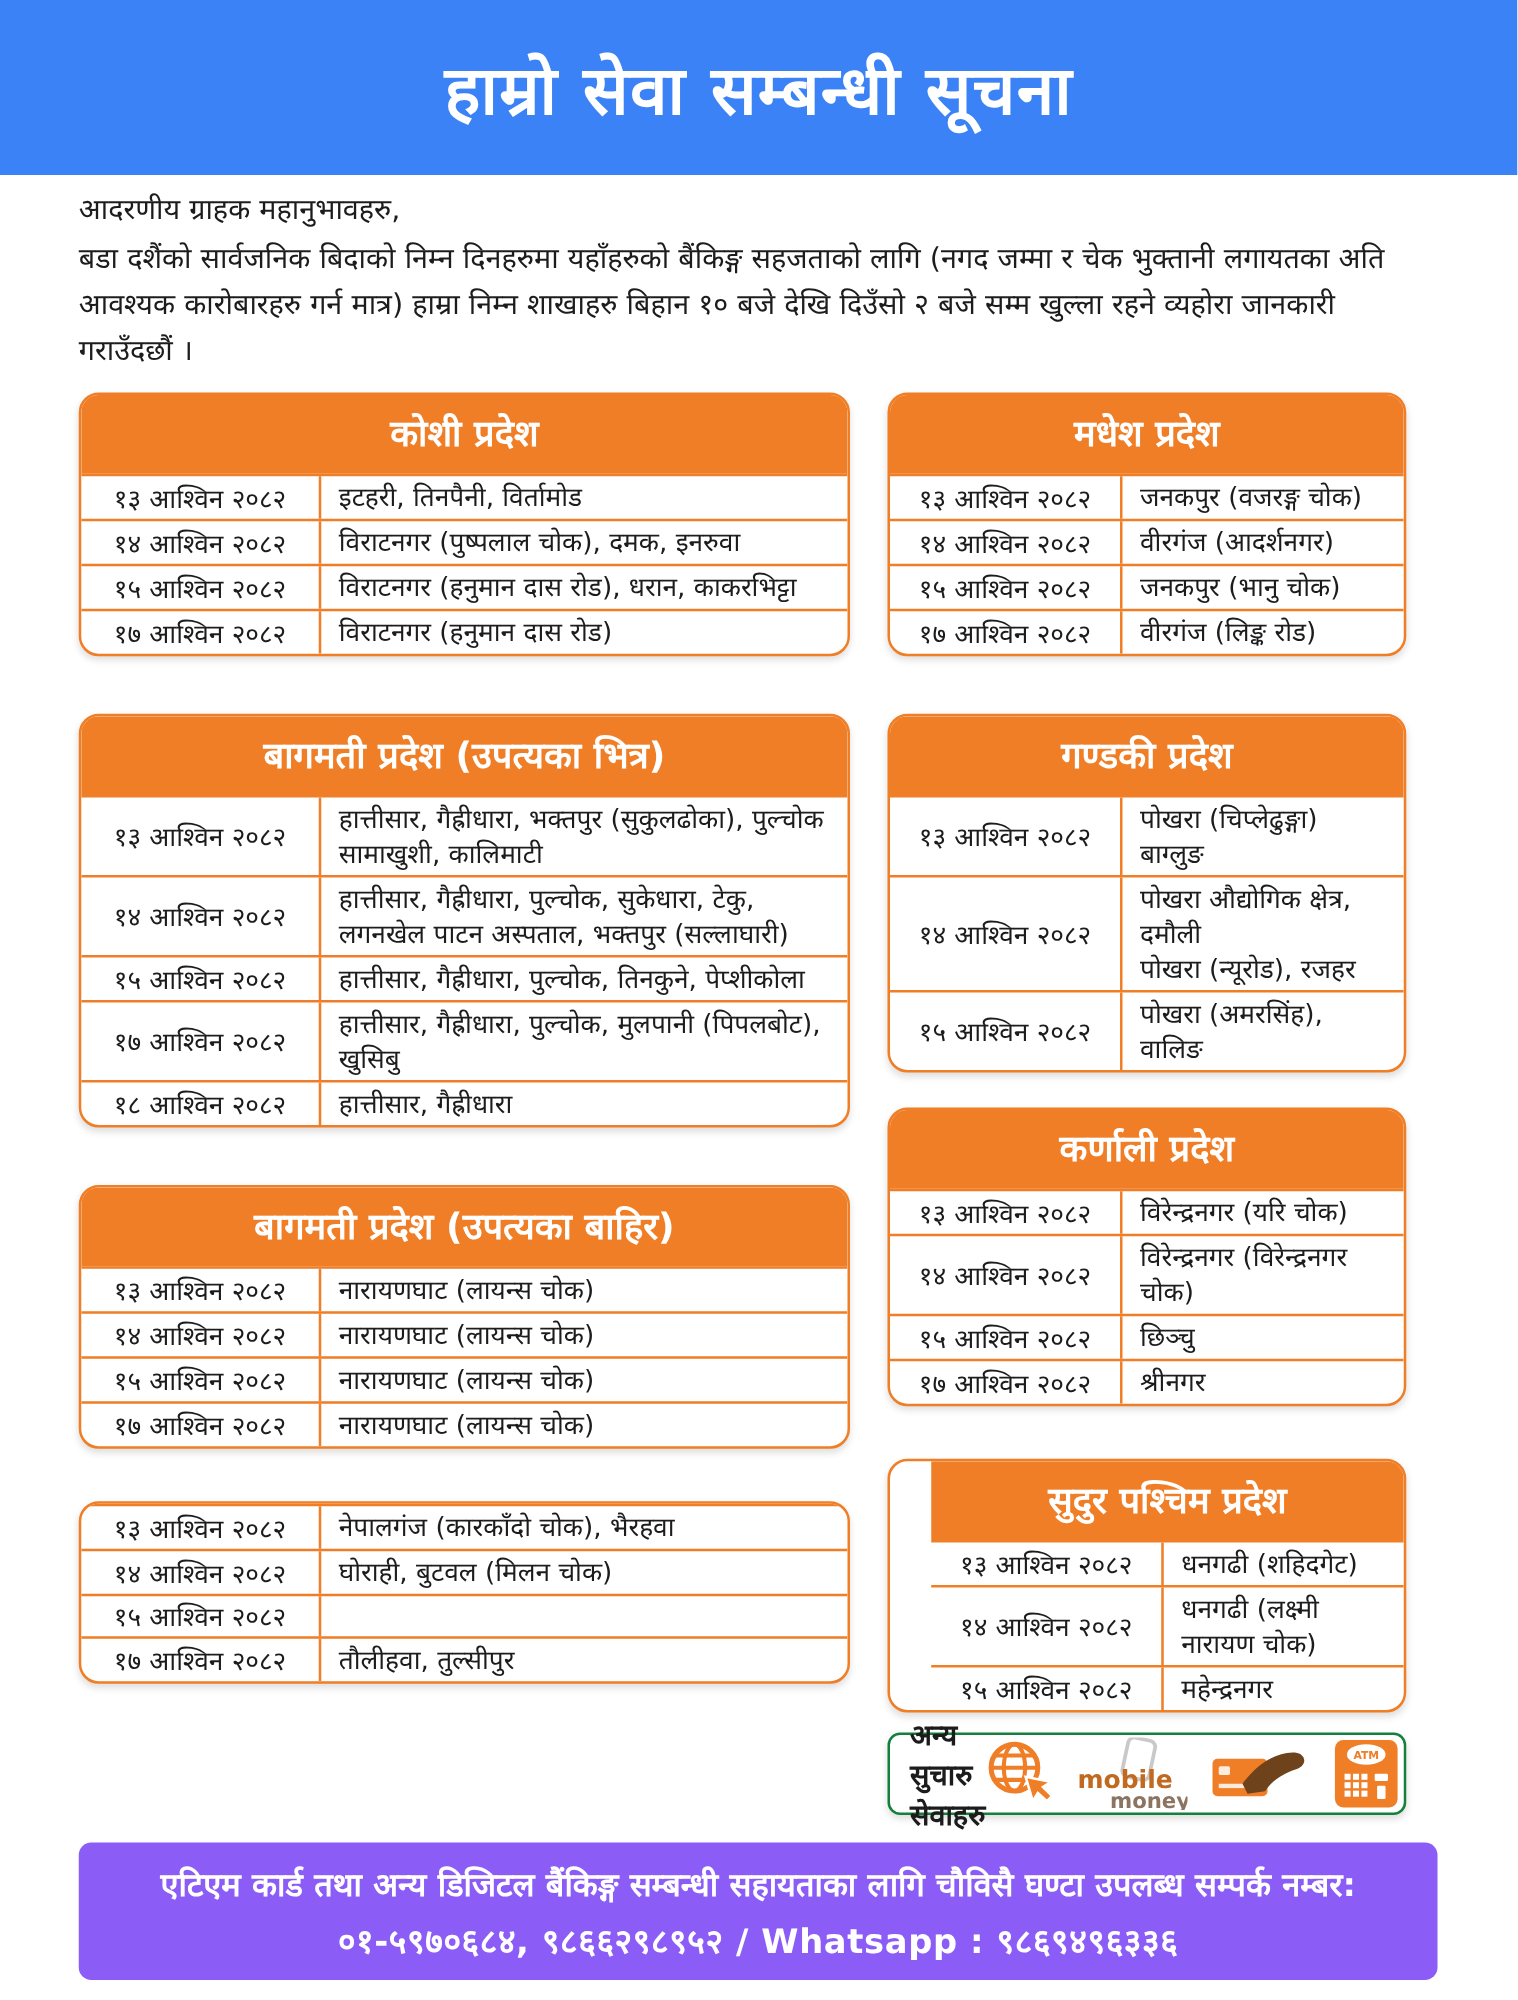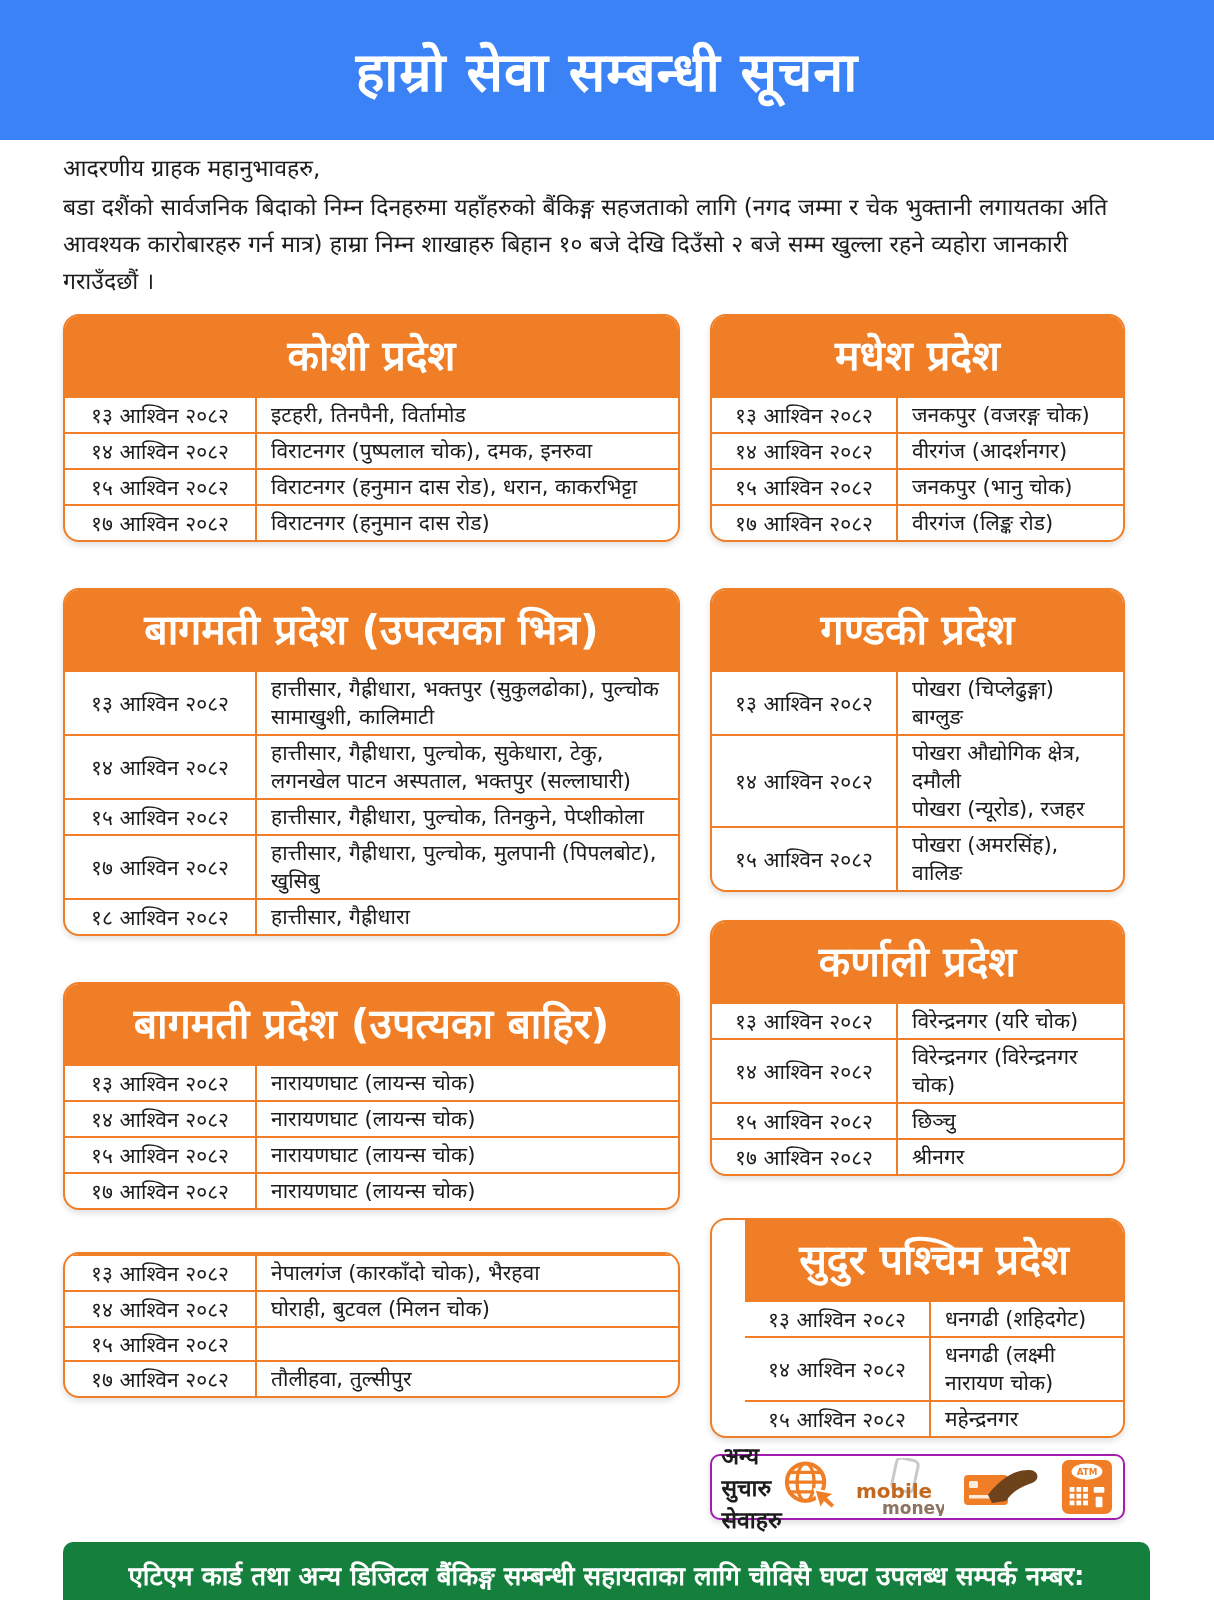--- a/index.html
+++ b/index.html
@@ -14,41 +14,41 @@
   .intro { padding:10px 64px 0 63px; font-size:23px; line-height:37px; font-weight:500; }
   .intro .salutation { margin-bottom:2px; }
 
   
   .content { display:flex; padding:14px 89px 0 63px; gap:30px; }
   .col-left { width:617px; flex:none; }
   .col-right { width:415px; flex:none; }
 
   .ptable { border:2px solid #F07E26; border-radius:16px; overflow:hidden; background:#fff;
             box-shadow:0 3px 6px rgba(0,0,0,0.13); }
-  .pt-head { background:#F07E26; color:#fff; font-size:41px; font-weight:700; text-align:center; padding:10px 4px 14px; }
+  .pt-head { background:#F07E26; color:#fff; font-size:29px; font-weight:700; text-align:center; padding:10px 4px 14px; }
   .pt-row { display:flex; border-top:2px solid #F07E26; min-height:34px; }
   .pt-date { width:192px; flex:none; border-right:2px solid #F07E26; display:flex; align-items:center;
              justify-content:center; font-size:21px; font-weight:500; padding:2px 6px; text-align:left; }
   .col-right .pt-date { width:186px; }
   .pt-branches { flex:1; display:flex; align-items:center; font-size:21px; font-weight:500;
                  padding:3px 14px; white-space:pre-line; line-height:28px; }
   .mb-lg { margin-bottom:46px; }
   .mb-md { margin-bottom:42px; }
   .mb-sm { margin-bottom:28px; }
   .mb-xs { margin-bottom:16px;padding-left:33px; }
 
   
-  .services { border:2px solid #a21caf; border-radius:10px; background:#fff; height:66px;
-              display:flex; align-items:center; justify-content:center; padding:0 16px;
+  .services { border:2px solid #15803d; border-radius:10px; background:#fff; height:66px;
+              display:flex; align-items:center; justify-content:flex-start; padding:0 16px;
               box-shadow:0 3px 6px rgba(0,0,0,0.13); }
   .services .label { font-size:23px; font-weight:600; }
   .svc-icons { display:flex; align-items:center; gap:18px; }
 
   
-  .contact-banner { margin:22px 64px 0 63px; background:#15803d; border-radius:10px; height:110px;
+  .contact-banner { margin:22px 64px 0 63px; background:#8b5cf6; border-radius:10px; height:110px;
                     color:#fff; display:flex; flex-direction:column; align-items:center; justify-content:center; gap:8px; }
   .contact-banner .l1 { font-size:26px; font-weight:600; }
   .contact-banner .l2 { font-size:27px; font-weight:600; letter-spacing:0.5px; }
 </style>
 </head>
 <body>
 
 <div class="top-banner">
   <div class="title">हाम्रो सेवा सम्बन्धी सूचना</div>
 </div>

